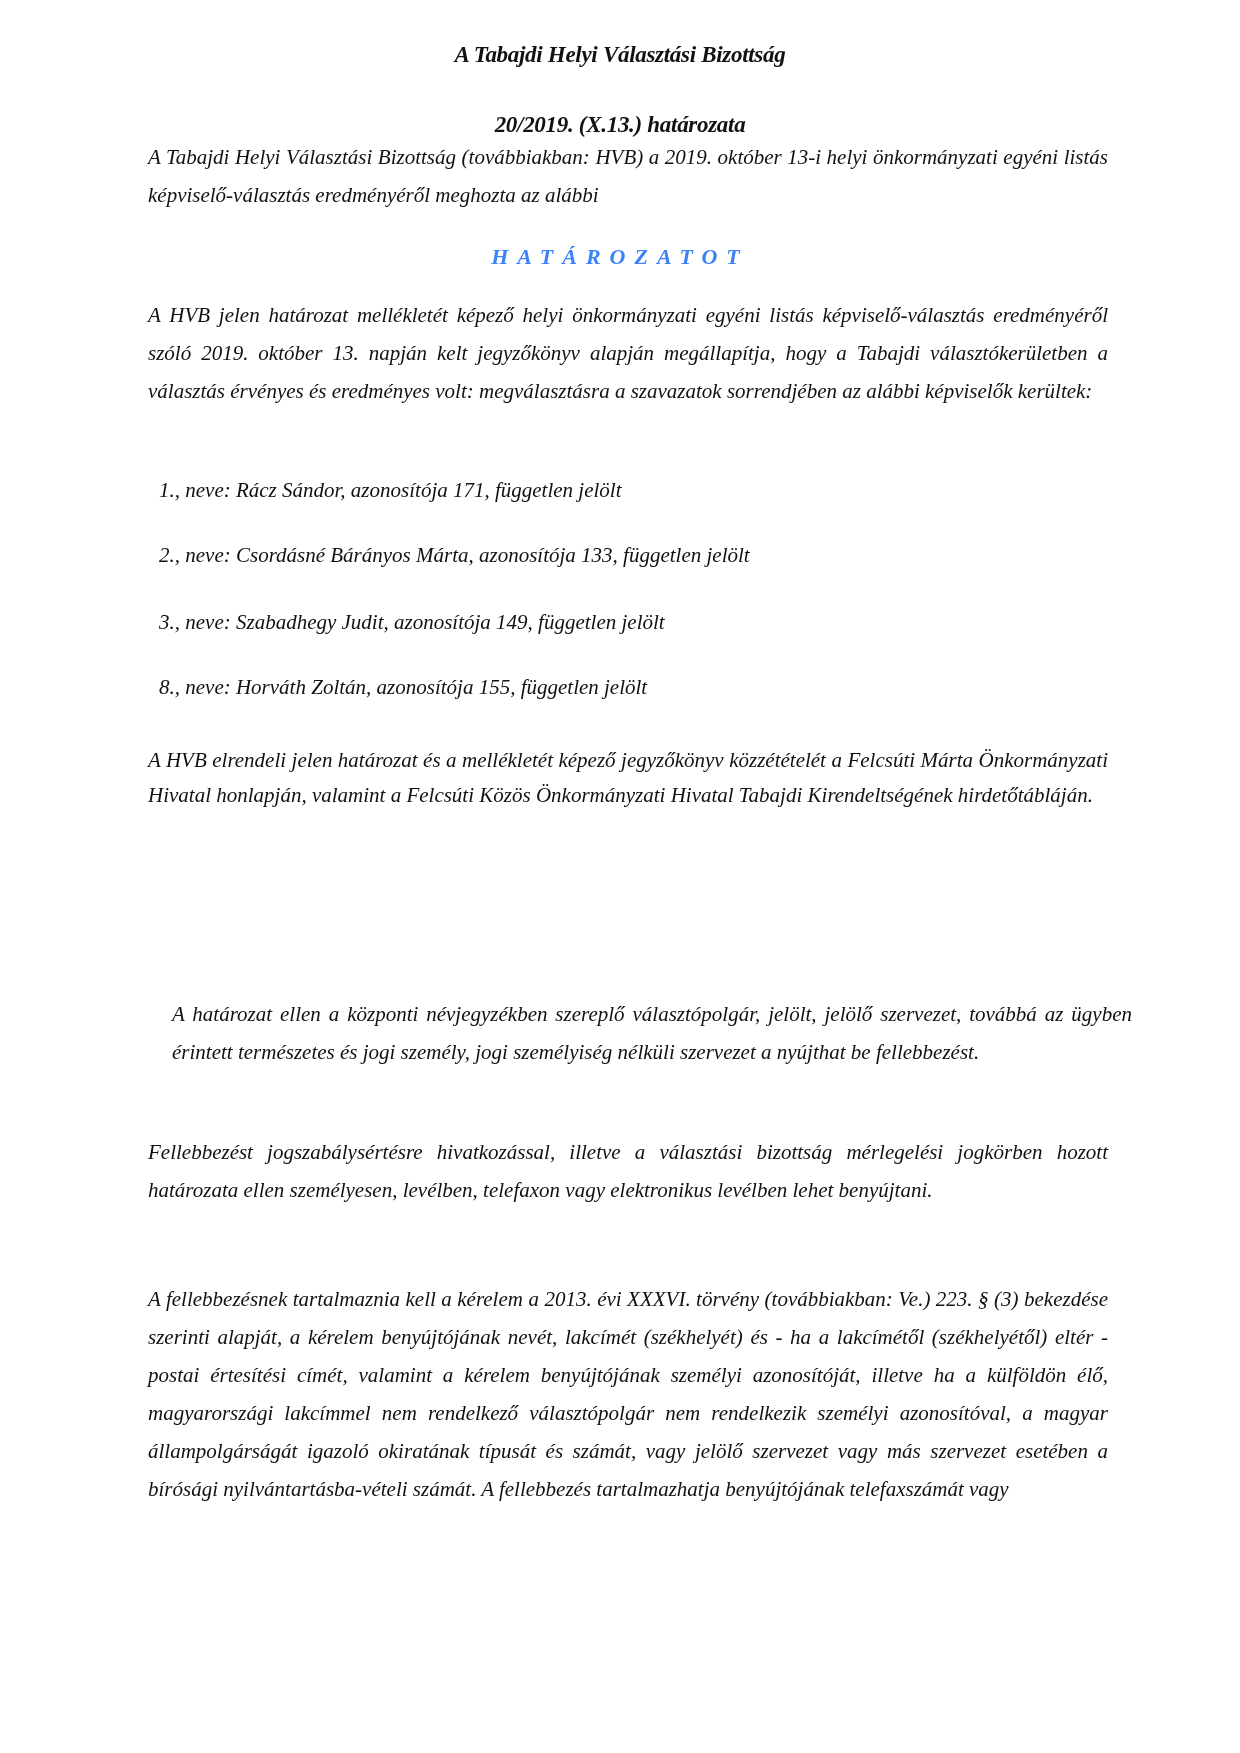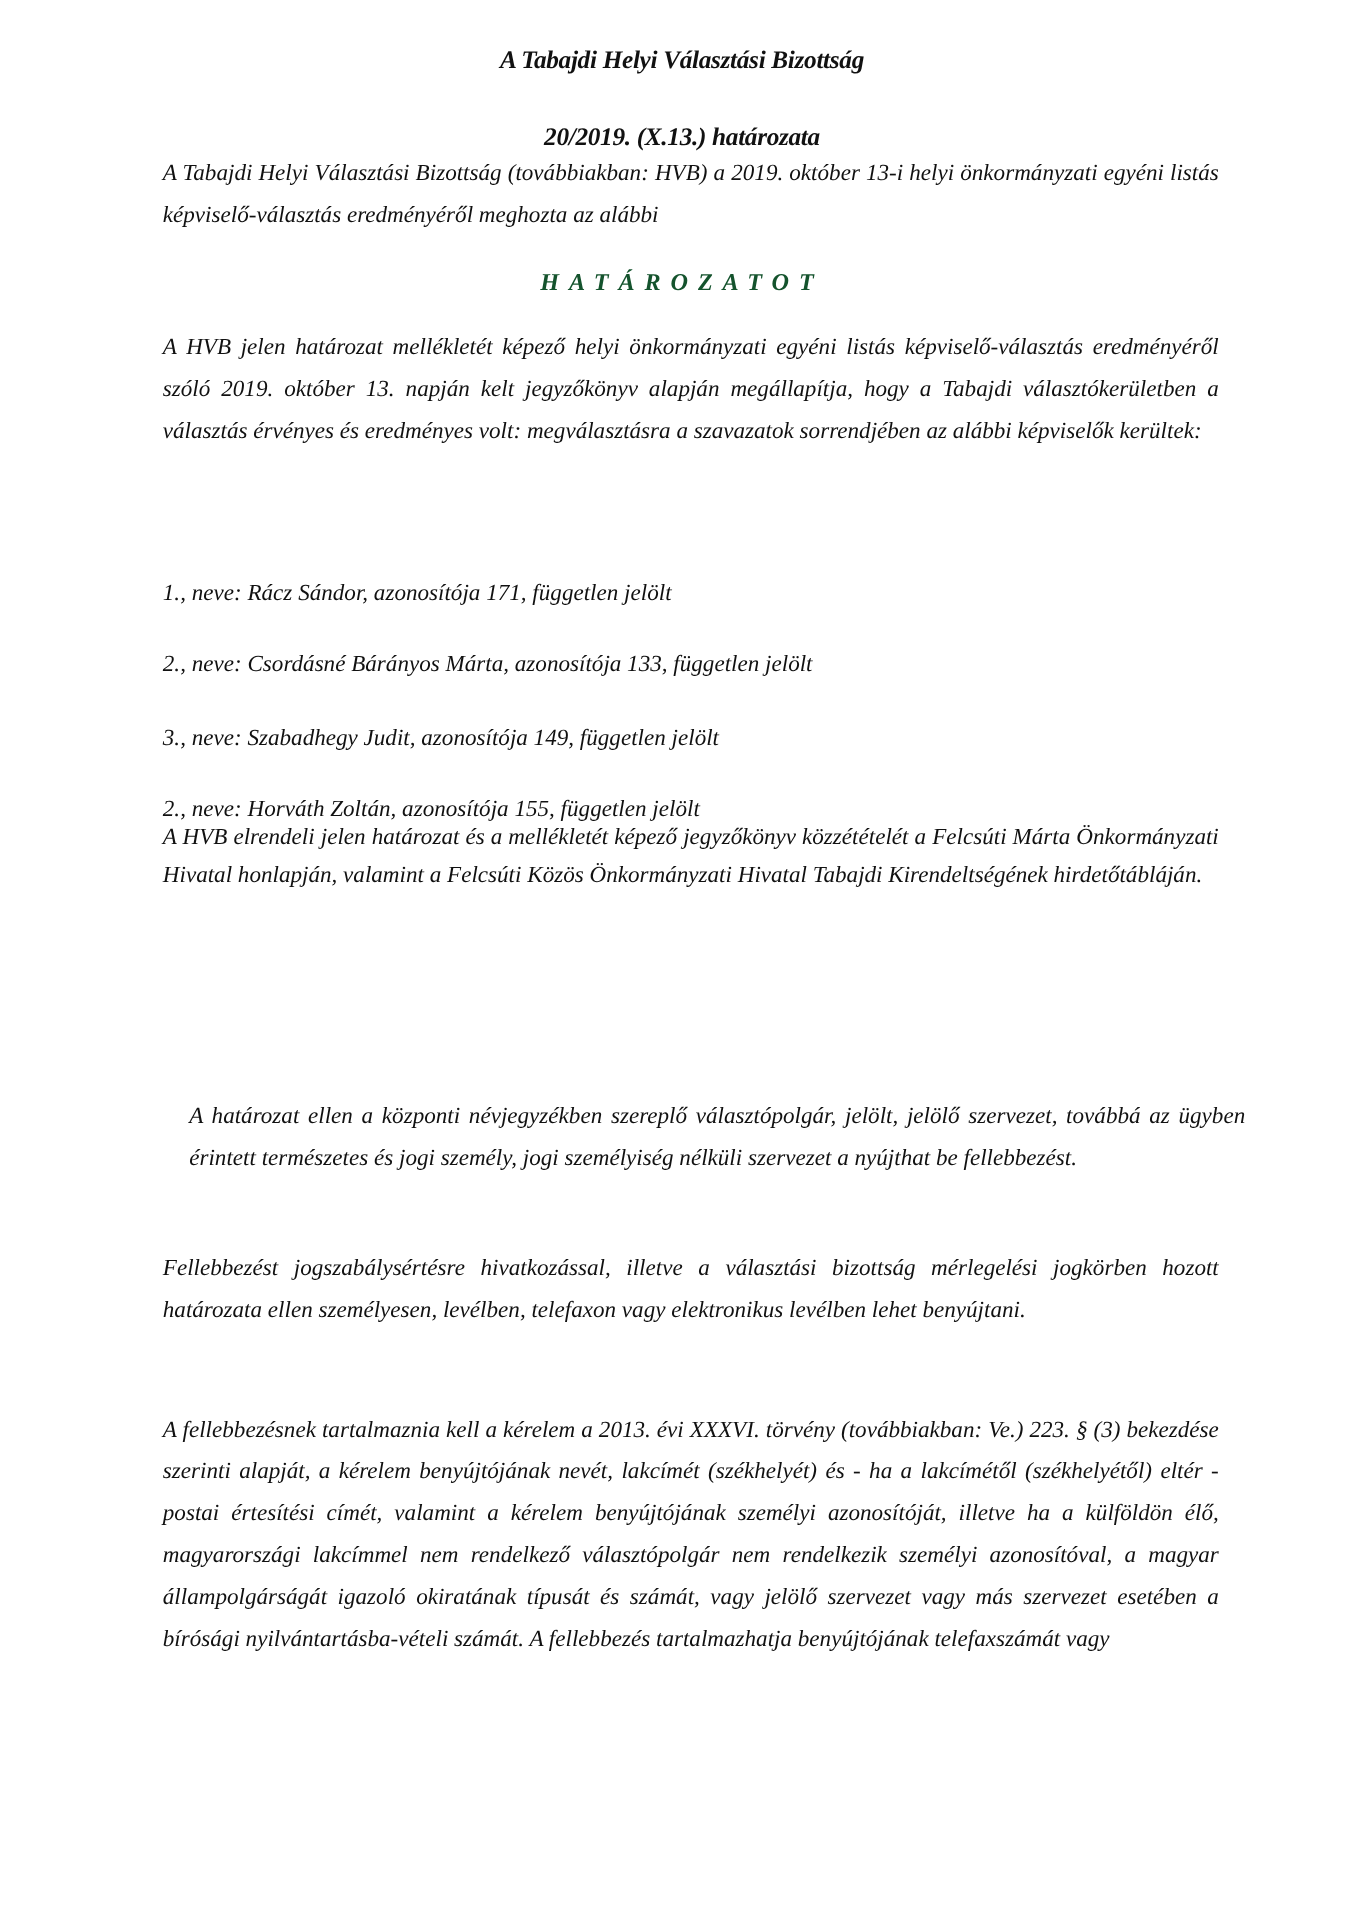--- a/index.html
+++ b/index.html
@@ -33,38 +33,37 @@
     .t1 { top: 42px; }
     .t2 { top: 112px; }
     .heading-spaced {
       position: absolute;
       left: 0; width: 1240px;
       top: 244px;
       text-align: center;
       font-size: 22px;
       font-weight: bold;
       letter-spacing: 9px;
-      color: #14532d;
+      color: #3b82f6;
     }
     .para {
       position: absolute;
       left: 148px;
       width: 960px;
       font-size: 21px;
       line-height: 38px;
       text-align: justify;
       text-align-last: left;
     }
     .list-item {
       position: absolute;
-      left: 148px;
+      left: 159px;
       width: 960px;
       font-size: 21px;
       line-height: 30px;
-      margin-top: 48px;
     }
     .p-intro { top: 138px; }
     .p-main  { top: 296px; }
     .li1 { top: 475px; }
     .li2 { top: 540px; }
     .li3 { top: 607px; }
     .li4 { top: 672px; }
     .p-order   { top: 743px; line-height: 35px; }
     .p-appeal1 { top: 848px; }
     .p-appeal2 { top: 995px; margin-left: 24px; }
@@ -81,21 +80,21 @@
 
   <div class="para p-intro">A Tabajdi Helyi Választási Bizottság (továbbiakban: HVB) a 2019. október 13-i helyi önkormányzati egyéni listás képviselő-választás eredményéről meghozta az alábbi</div>
 
   <div class="heading-spaced">HATÁROZATOT</div>
 
   <div class="para p-main">A HVB jelen határozat mellékletét képező helyi önkormányzati egyéni listás képviselő-választás eredményéről szóló 2019. október 13. napján kelt jegyzőkönyv alapján megállapítja, hogy a Tabajdi választókerületben a választás érvényes és eredményes volt: megválasztásra a szavazatok sorrendjében az alábbi képviselők kerültek:</div>
 
   <div class="list-item li1">1., neve: Rácz Sándor,  azonosítója 171, független jelölt</div>
   <div class="list-item li2">2., neve: Csordásné Bárányos Márta, azonosítója 133, független jelölt</div>
   <div class="list-item li3">3., neve: Szabadhegy Judit, azonosítója 149, független jelölt</div>
-  <div class="list-item li4">2., neve: Horváth Zoltán,  azonosítója 155, független jelölt</div>
+  <div class="list-item li4">8., neve: Horváth Zoltán,  azonosítója 155, független jelölt</div>
 
   <div class="para p-order">A HVB elrendeli jelen határozat és a mellékletét képező jegyzőkönyv közzétételét a Felcsúti Márta Önkormányzati Hivatal honlapján, valamint a Felcsúti Közös Önkormányzati Hivatal Tabajdi Kirendeltségének hirdetőtábláján.</div>
 
 
   <div class="para p-appeal2">A határozat ellen a központi névjegyzékben szereplő választópolgár, jelölt, jelölő szervezet, továbbá az ügyben érintett természetes és jogi személy, jogi személyiség nélküli szervezet a nyújthat be fellebbezést.</div>
 
   <div class="para p-appeal3">Fellebbezést jogszabálysértésre hivatkozással, illetve a választási bizottság mérlegelési jogkörben hozott határozata ellen személyesen, levélben, telefaxon vagy elektronikus levélben lehet benyújtani.</div>
 
   <div class="para p-appeal4">A fellebbezésnek tartalmaznia kell a kérelem a 2013. évi XXXVI. törvény (továbbiakban: Ve.) 223. § (3) bekezdése szerinti alapját, a kérelem benyújtójának nevét, lakcímét (székhelyét) és - ha a lakcímétől (székhelyétől) eltér - postai értesítési címét, valamint a kérelem benyújtójának személyi azonosítóját, illetve ha a külföldön élő, magyarországi lakcímmel nem rendelkező választópolgár nem rendelkezik személyi azonosítóval, a magyar állampolgárságát igazoló okiratának típusát és számát, vagy jelölő szervezet vagy más szervezet esetében a bírósági nyilvántartásba-vételi számát. A fellebbezés tartalmazhatja benyújtójának telefaxszámát vagy</div>
 

